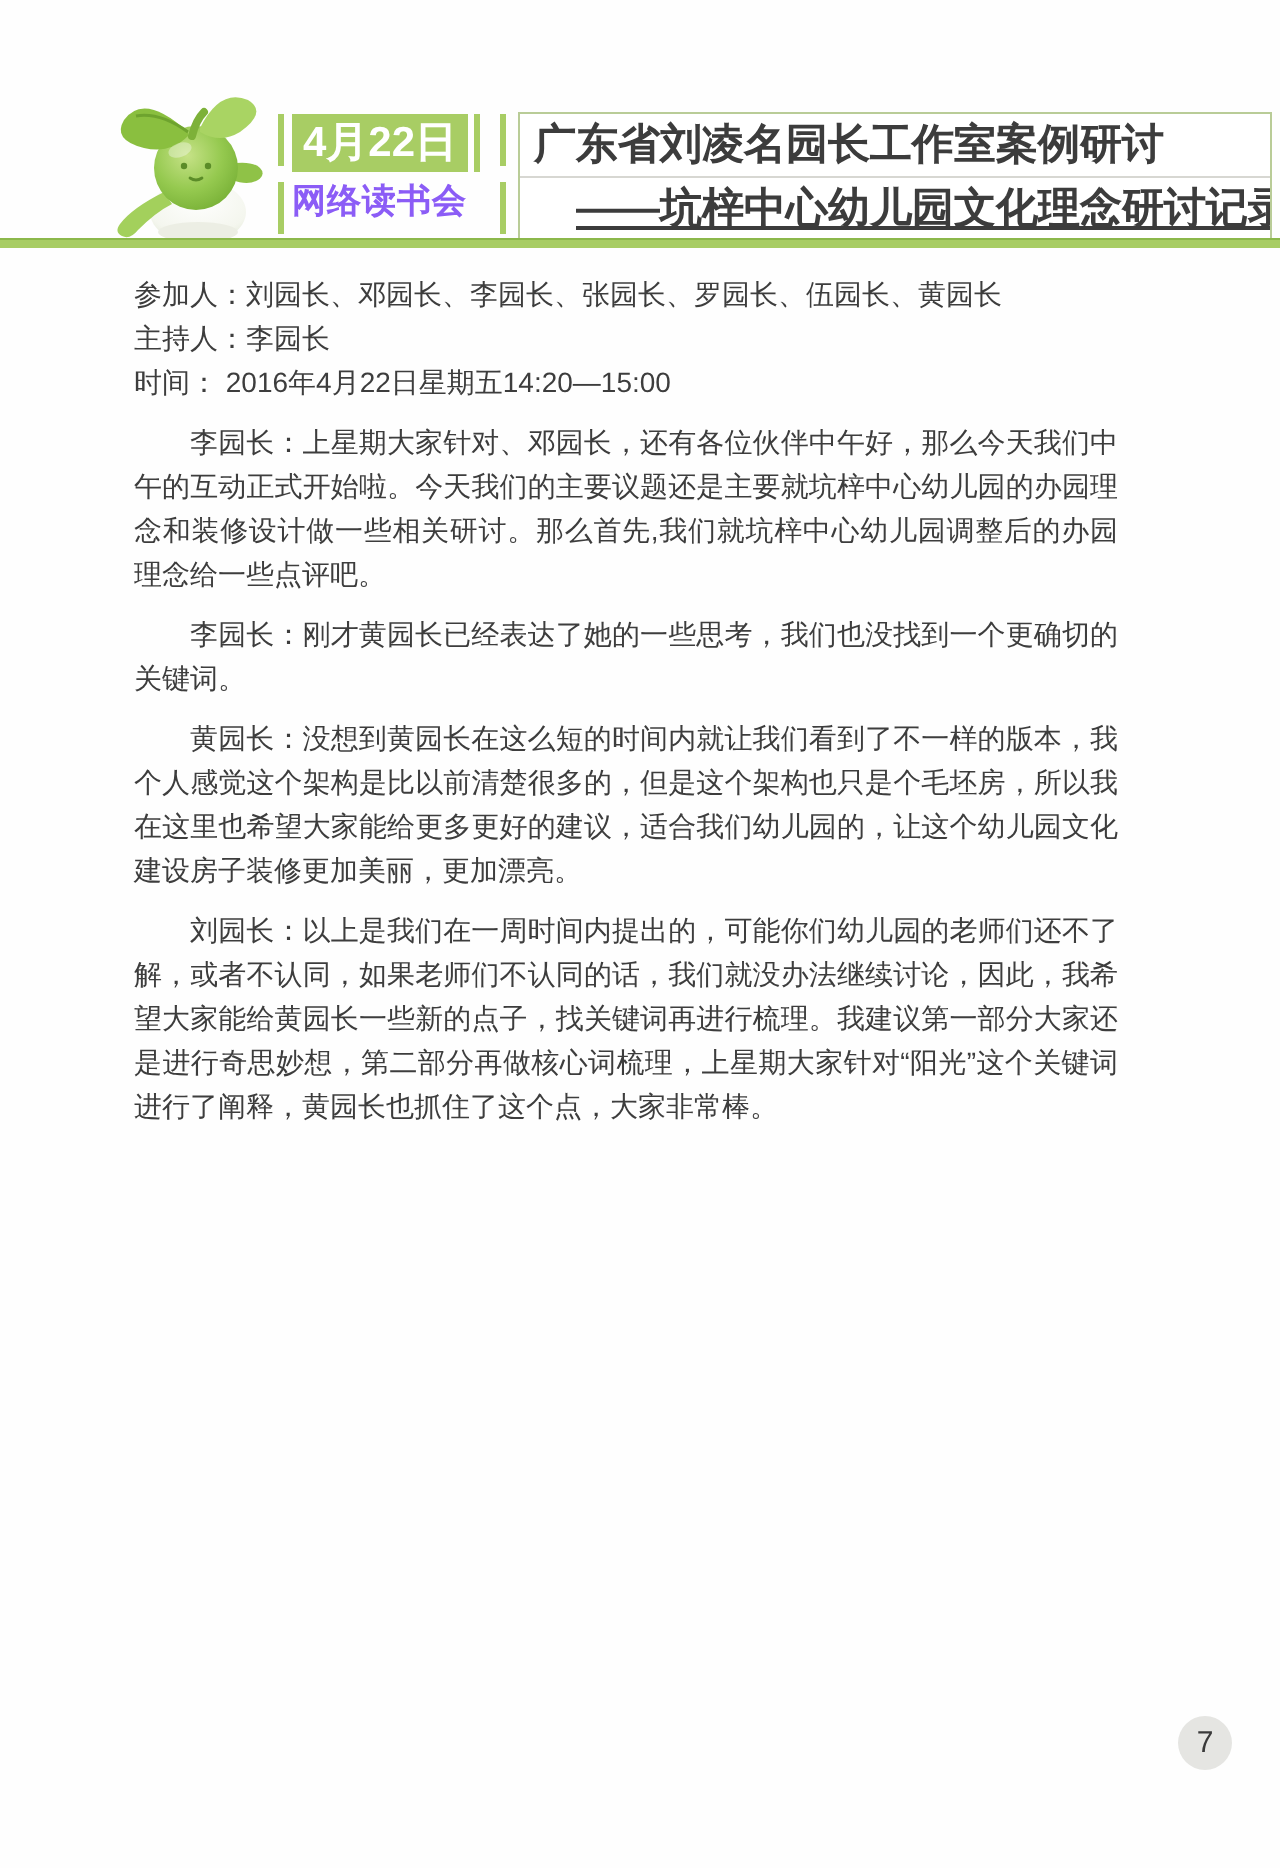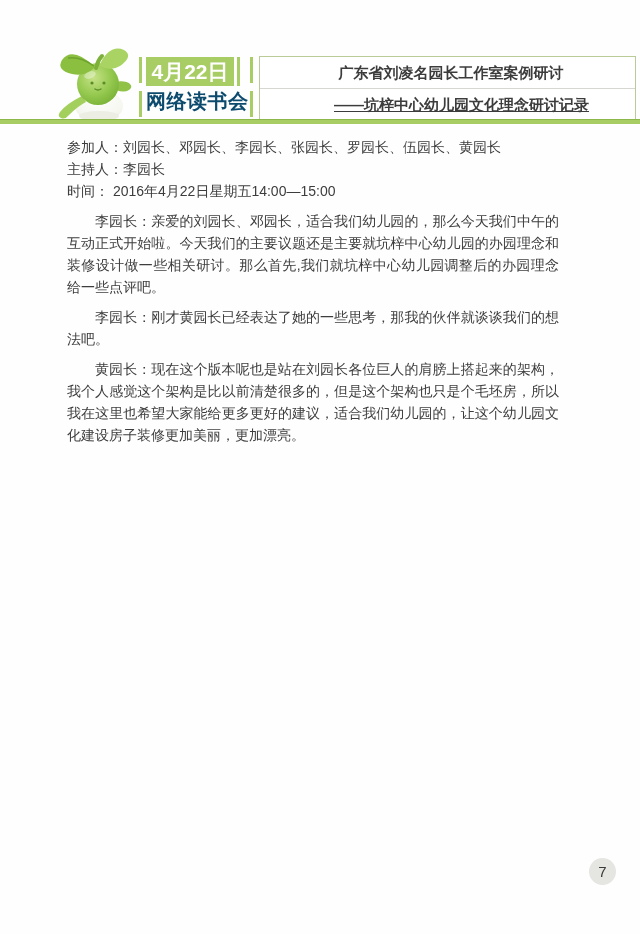--- a/index.html
+++ b/index.html
@@ -12,24 +12,24 @@
   
   .logo{position:absolute;left:52px;top:38px;width:92px;height:88px;}
   .vdash{position:absolute;top:57px;width:3px;height:64px;
     background:repeating-linear-gradient(180deg,#a8cd64 0 26px,transparent 26px 34px);}
   .vdash.v1{left:139px;}
   .vdash.v2{left:250px;}
   .date-col{position:absolute;left:146px;top:57px;width:102px;}
   .date-badge{display:inline-block;background:#a8cd64;color:#ffffff;font-weight:bold;
     font-size:21px;width:88px;height:29px;line-height:29px;text-align:center;vertical-align:top;}
   .badge-bar{display:inline-block;width:3px;height:29px;background:#a8cd64;margin-left:3px;vertical-align:top;}
-  .club-name{color:#0c4a6e;font-weight:bold;font-size:20px;line-height:30px;letter-spacing:0.5px;white-space:nowrap;}
+  .club-name{color:#8b5cf6;font-weight:bold;font-size:17px;line-height:30px;letter-spacing:0.5px;white-space:nowrap;}
   .title-box{position:absolute;left:259px;top:56px;width:377px;height:65px;
     border:1px solid #b9cc97;background:#ffffff;box-sizing:border-box;}
-  .title-line{height:31px;line-height:31px;font-weight:bold;font-size:15px;color:#3c3c3c;white-space:nowrap;overflow:hidden;text-align:center;}
+  .title-line{height:31px;line-height:31px;font-weight:bold;font-size:21px;color:#3c3c3c;white-space:nowrap;overflow:hidden;}
   .title-line.l1{border-bottom:1px solid #d7d7d2;padding-left:7px;}
   .title-line.l2{padding-left:28px;text-decoration:underline;}
   .green-rule{position:absolute;left:0;top:119px;width:640px;height:4px;
     background:#a8cd64;border-top:1px solid #8cb84b;}
 
   
   .content{position:absolute;left:67px;top:136px;width:492px;font-size:14px;line-height:22px;
     text-align:justify;color:#3d3d3d;}
   .content p{margin:0;}
   .content p.para{margin:8px 0;text-indent:2em;}
@@ -98,23 +98,24 @@
   <div class="title-box">
     <div class="title-line l1">广东省刘凌名园长工作室案例研讨</div>
     <div class="title-line l2">——坑梓中心幼儿园文化理念研讨记录</div>
   </div>
 
   <div class="green-rule"></div>
 
   <div class="content">
     <p class="meta">参加人：刘园长、邓园长、李园长、张园长、罗园长、伍园长、黄园长</p>
     <p class="meta">主持人：李园长</p>
-    <p class="meta">时间：  2016年4月22日星期五14:00—15:00</p>
+    <p class="meta">时间：  2016年4月22日星期五14:20—15:00</p>
 
-    <p class="para">李园长：亲爱的刘园长、邓园长，适合我们幼儿园的，那么今天我们中午的互动正式开始啦。今天我们的主要议题还是主要就坑梓中心幼儿园的办园理念和装修设计做一些相关研讨。那么首先,我们就坑梓中心幼儿园调整后的办园理念给一些点评吧。</p>
-    <p class="para">李园长：刚才黄园长已经表达了她的一些思考，那我的伙伴就谈谈我们的想法吧。</p>
-    <p class="para">黄园长：现在这个版本呢也是站在刘园长各位巨人的肩膀上搭起来的架构，我个人感觉这个架构是比以前清楚很多的，但是这个架构也只是个毛坯房，所以我在这里也希望大家能给更多更好的建议，适合我们幼儿园的，让这个幼儿园文化建设房子装修更加美丽，更加漂亮。</p>
+    <p class="para">李园长：上星期大家针对、邓园长，还有各位伙伴中午好，那么今天我们中午的互动正式开始啦。今天我们的主要议题还是主要就坑梓中心幼儿园的办园理念和装修设计做一些相关研讨。那么首先,我们就坑梓中心幼儿园调整后的办园理念给一些点评吧。</p>
+    <p class="para">李园长：刚才黄园长已经表达了她的一些思考，我们也没找到一个更确切的关键词。</p>
+    <p class="para">黄园长：没想到黄园长在这么短的时间内就让我们看到了不一样的版本，我个人感觉这个架构是比以前清楚很多的，但是这个架构也只是个毛坯房，所以我在这里也希望大家能给更多更好的建议，适合我们幼儿园的，让这个幼儿园文化建设房子装修更加美丽，更加漂亮。</p>
+    <p class="para">刘园长：以上是我们在一周时间内提出的，可能你们幼儿园的老师们还不了解，或者不认同，如果老师们不认同的话，我们就没办法继续讨论，因此，我希望大家能给黄园长一些新的点子，找关键词再进行梳理。我建议第一部分大家还是进行奇思妙想，第二部分再做核心词梳理，上星期大家针对“阳光”这个关键词进行了阐释，黄园长也抓住了这个点，大家非常棒。</p>
 
   </div>
 
   <div class="page-number">7</div>
 
 </div>
 
 </body></html>

